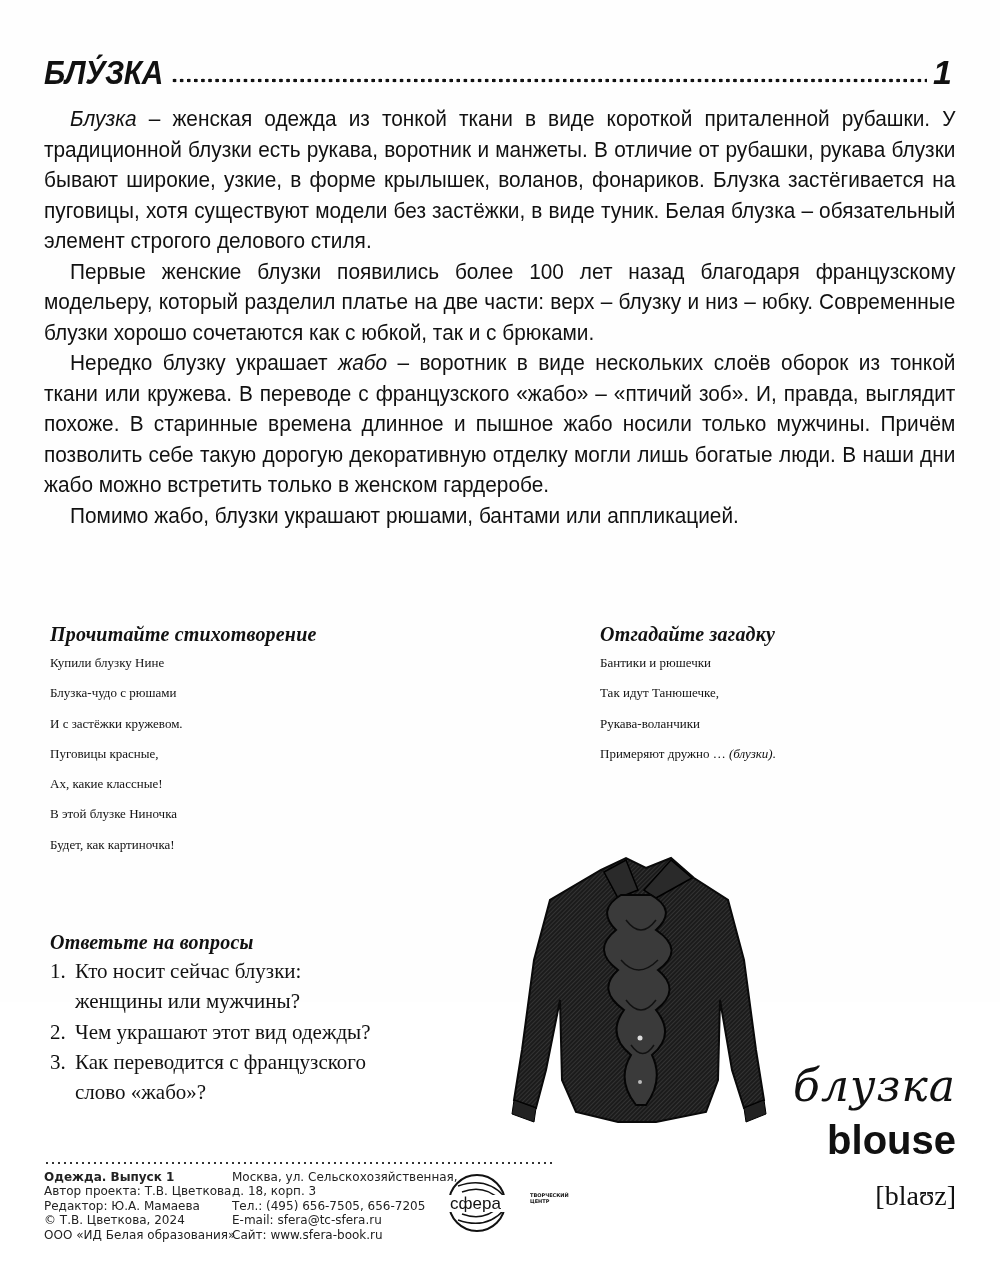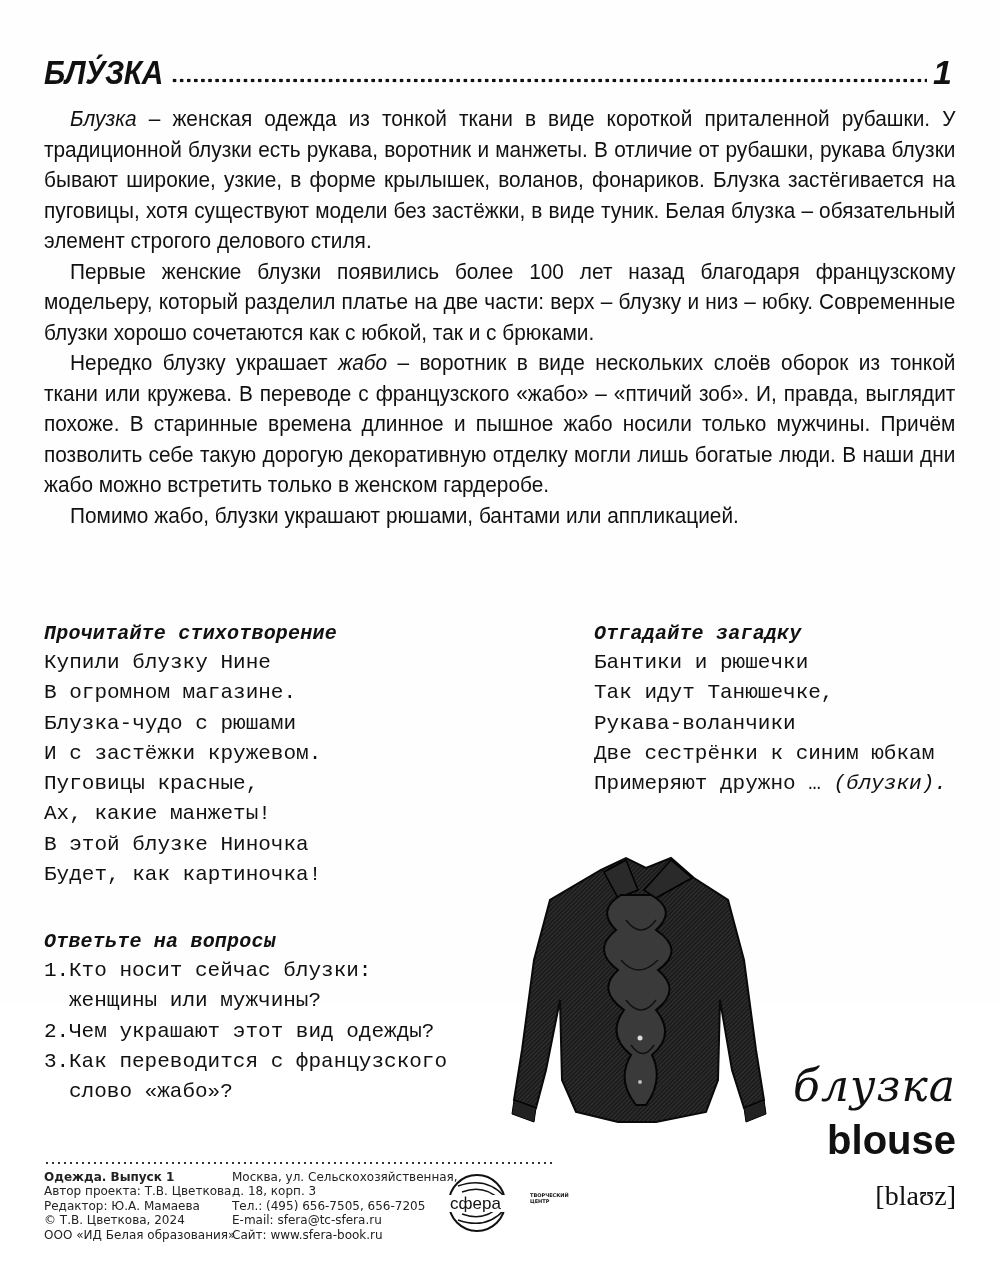--- a/index.html
+++ b/index.html
@@ -13,23 +13,23 @@
   .title-dots::before { content:""; position:absolute; left:0; right:0; bottom:9px; height:5px;
     background-image:radial-gradient(circle, #111 1.8px, transparent 2.1px); background-size:7.1px 5px; background-repeat:repeat-x; }
   .title-num { white-space:nowrap; }
 
   .body-text { position:absolute; left:44px; top:104px; width:910px;
     font-family:"Liberation Sans", sans-serif; font-size:22.4px; line-height:30.5px; text-align:justify;
     transform:scaleX(0.93); transform-origin:left top; width:980px; }
   .body-text p { margin:0; text-indent:28px; }
   .body-text i { font-style:italic; }
 
-  .section { position:absolute; font-family:Liberation Mono, monospace; }
+  .section { position:absolute; font-family:Liberation Serif, serif;margin-left:6px; }
   .section h3 { margin:0; font-size:20px; font-weight:bold; font-style:italic; line-height:28px; letter-spacing:0.2px; }
-  .section .line { font-size:21px; line-height:30.3px; white-space:nowrap; }
+  .section .line { font-size:13px; line-height:30.3px; white-space:nowrap; }
   .poem { left:44px; top:620px; }
   .riddle { left:594px; top:620px; }
   .questions { left:44px; top:928px; }
   .q-item { display:flex; font-size:21px; line-height:30.3px; }
   .q-num { width:25px; flex:none; }
   .q-text { white-space:pre-line; }
 
   .blouse-img { position:absolute; left:506px; top:850px; width:262px; height:290px; }
 
   .word-card { position:absolute; right:44px; top:1060px; text-align:right; }
@@ -60,35 +60,33 @@
   <div class="body-text">
     <p><i>Блузка</i><span> – женская одежда из тонкой ткани в виде короткой приталенной рубашки. У традиционной блузки есть рукава, воротник и манжеты. В отличие от рубашки, рукава блузки бывают широкие, узкие, в форме крылышек, воланов, фонариков. Блузка застёгивается на пуговицы, хотя существуют модели без застёжки, в виде туник. Белая блузка – обязательный элемент строгого делового стиля.</span></p>
     <p>Первые женские блузки появились более 100 лет назад благодаря французскому модельеру, который разделил платье на две части: верх – блузку и низ – юбку. Современные блузки хорошо сочетаются как с юбкой, так и с брюками.</p>
     <p><span>Нередко блузку украшает </span><i>жабо</i><span> – воротник в виде нескольких слоёв оборок из тонкой ткани или кружева. В переводе с французского «жабо» – «птичий зоб». И, правда, выглядит похоже. В старинные времена длинное и пышное жабо носили только мужчины. Причём позволить себе такую дорогую декоративную отделку могли лишь богатые люди. В наши дни жабо можно встретить только в женском гардеробе.</span></p>
     <p>Помимо жабо, блузки украшают рюшами, бантами или аппликацией.</p>
   </div>
 
   <div class="section poem">
     <h3>Прочитайте стихотворение</h3>
     <div class="line">Купили блузку Нине</div>
-    <div class="line">В огромном магазине.</div>
     <div class="line">Блузка-чудо с рюшами</div>
     <div class="line">И с застёжки кружевом.</div>
     <div class="line">Пуговицы красные,</div>
-    <div class="line">Ах, какие манжеты!</div>
+    <div class="line">Ах, какие классные!</div>
     <div class="line">В этой блузке Ниночка</div>
     <div class="line">Будет, как картиночка!</div>
   </div>
 
   <div class="section riddle">
     <h3>Отгадайте загадку</h3>
     <div class="line">Бантики и рюшечки</div>
     <div class="line">Так идут Танюшечке,</div>
     <div class="line">Рукава-воланчики</div>
-    <div class="line">Две сестрёнки к синим юбкам</div>
     <div class="line"><span>Примеряют дружно … </span><i>(блузки).</i></div>
   </div>
 
   <div class="section questions">
     <h3>Ответьте на вопросы</h3>
     <div class="q-item">
       <span class="q-num">1.</span>
       <span class="q-text">Кто носит сейчас блузки:
 женщины или мужчины?</span>
     </div>

